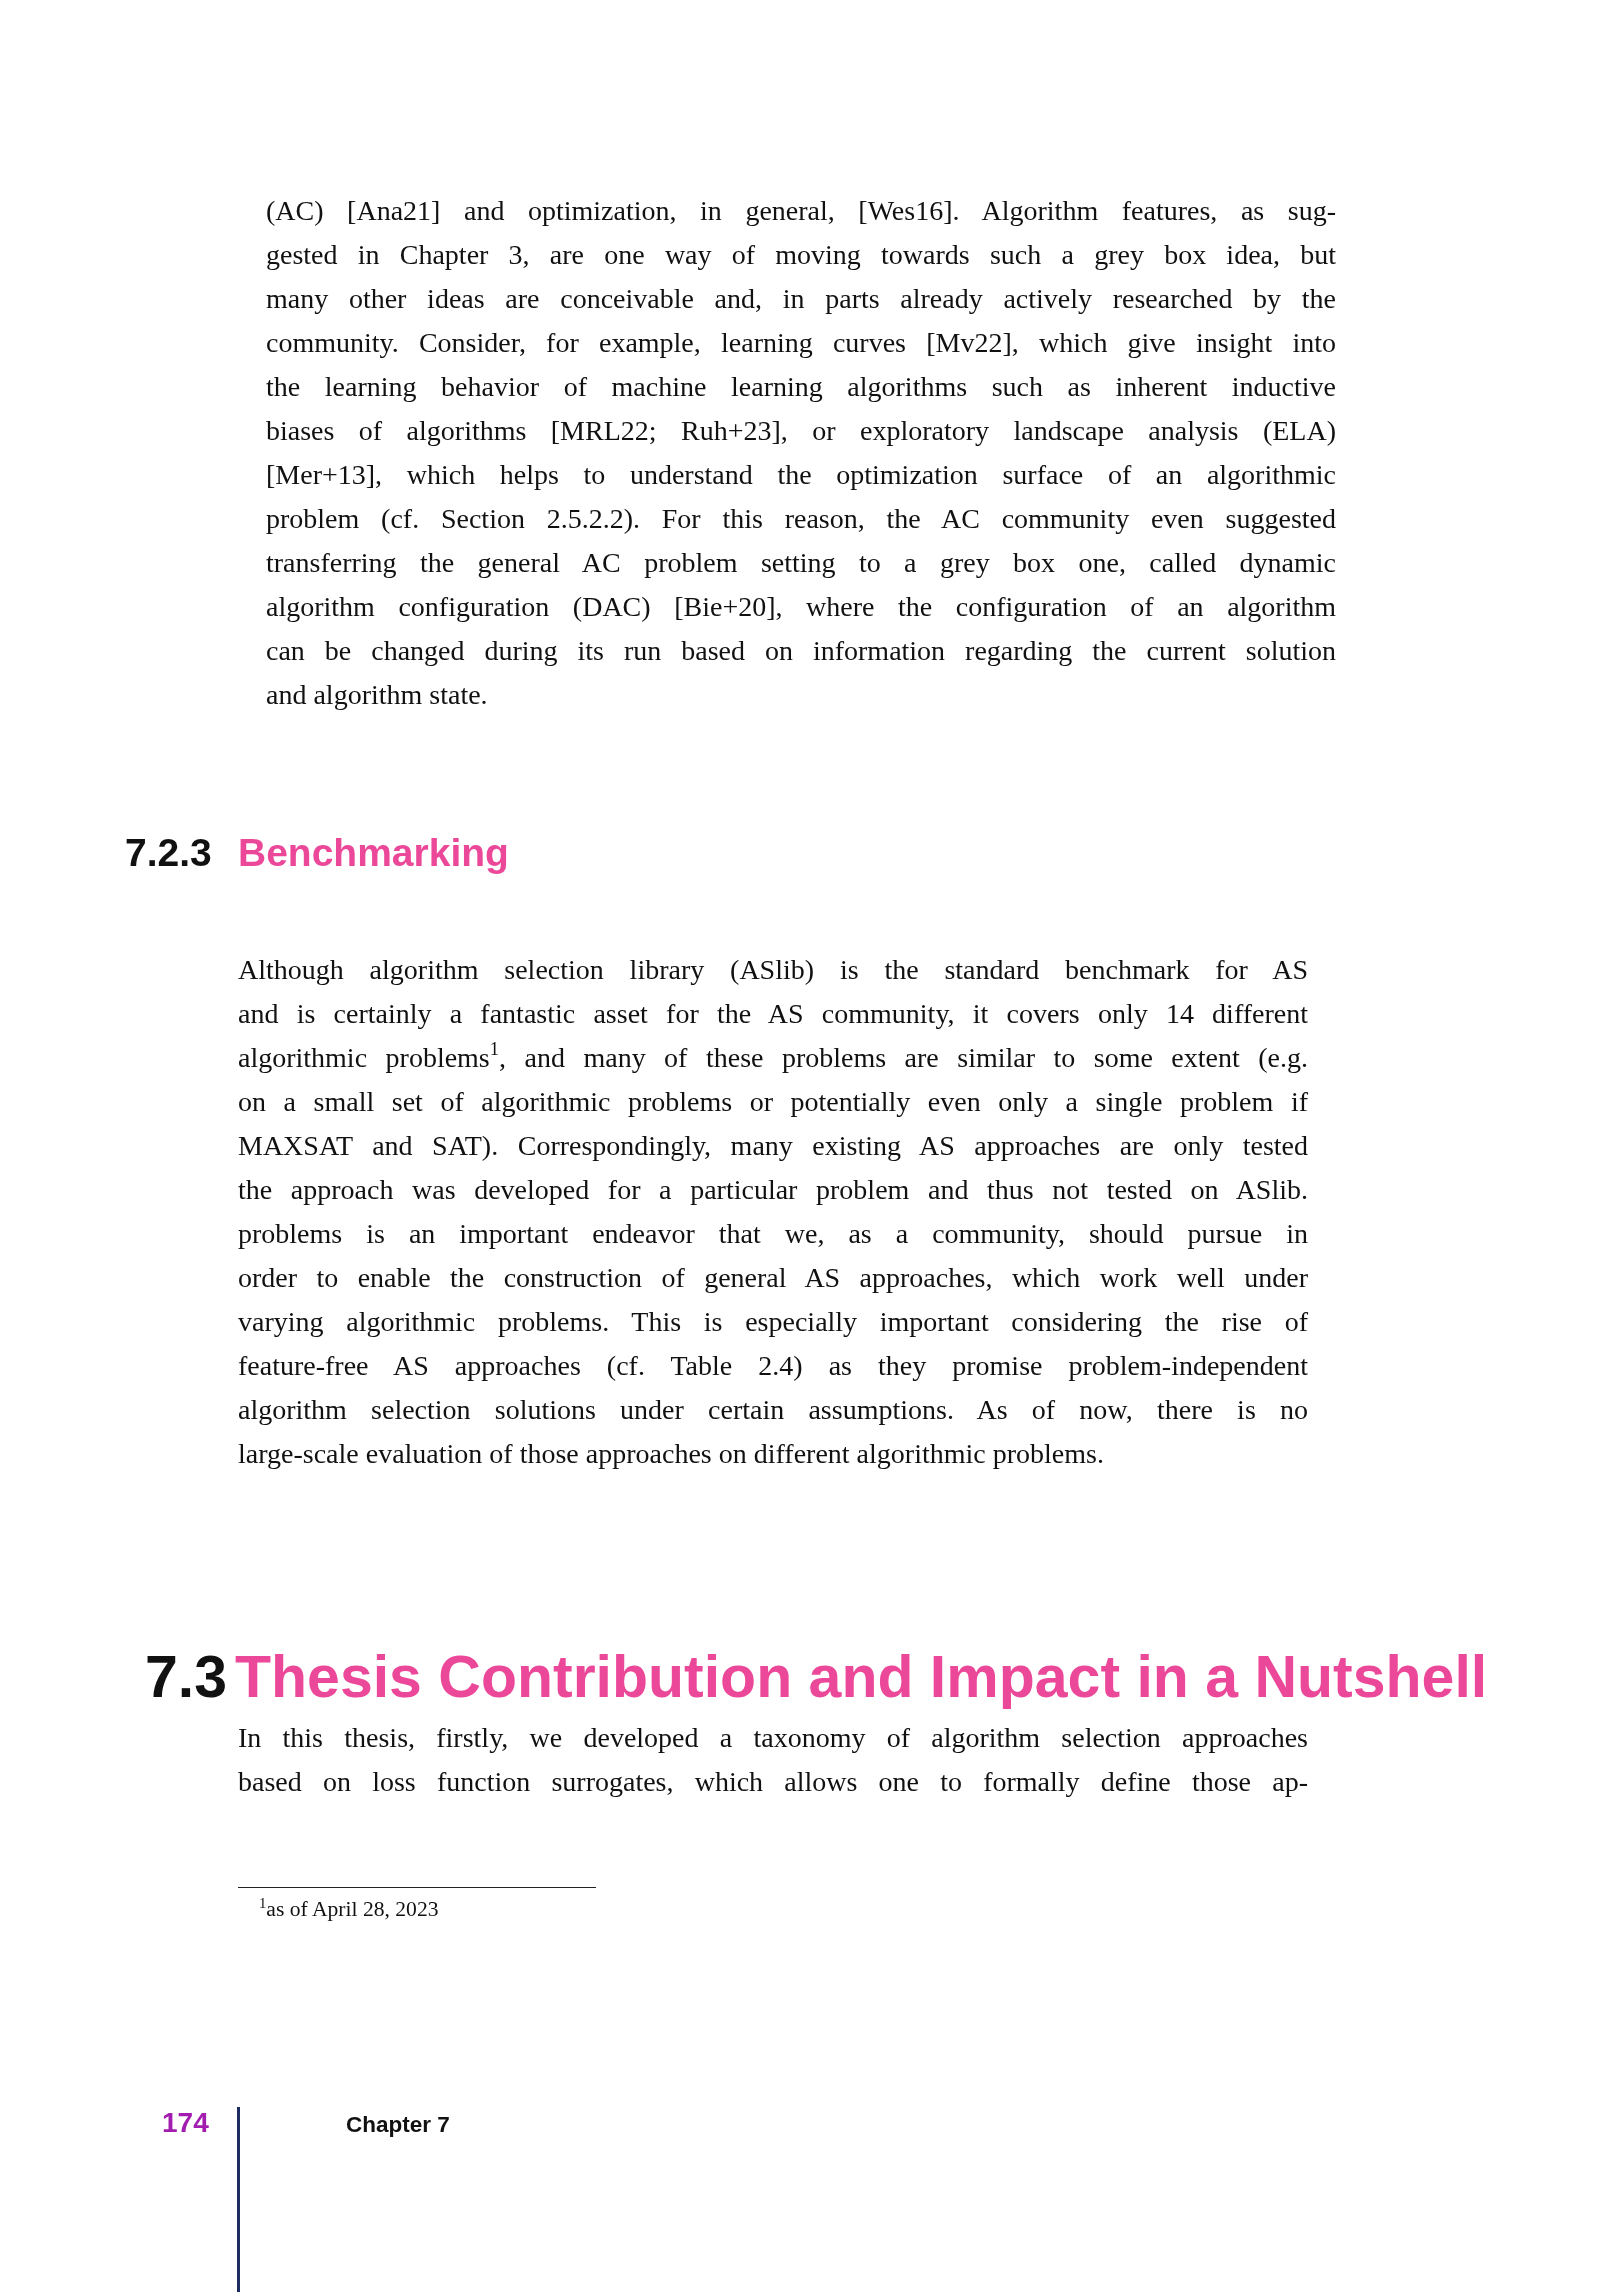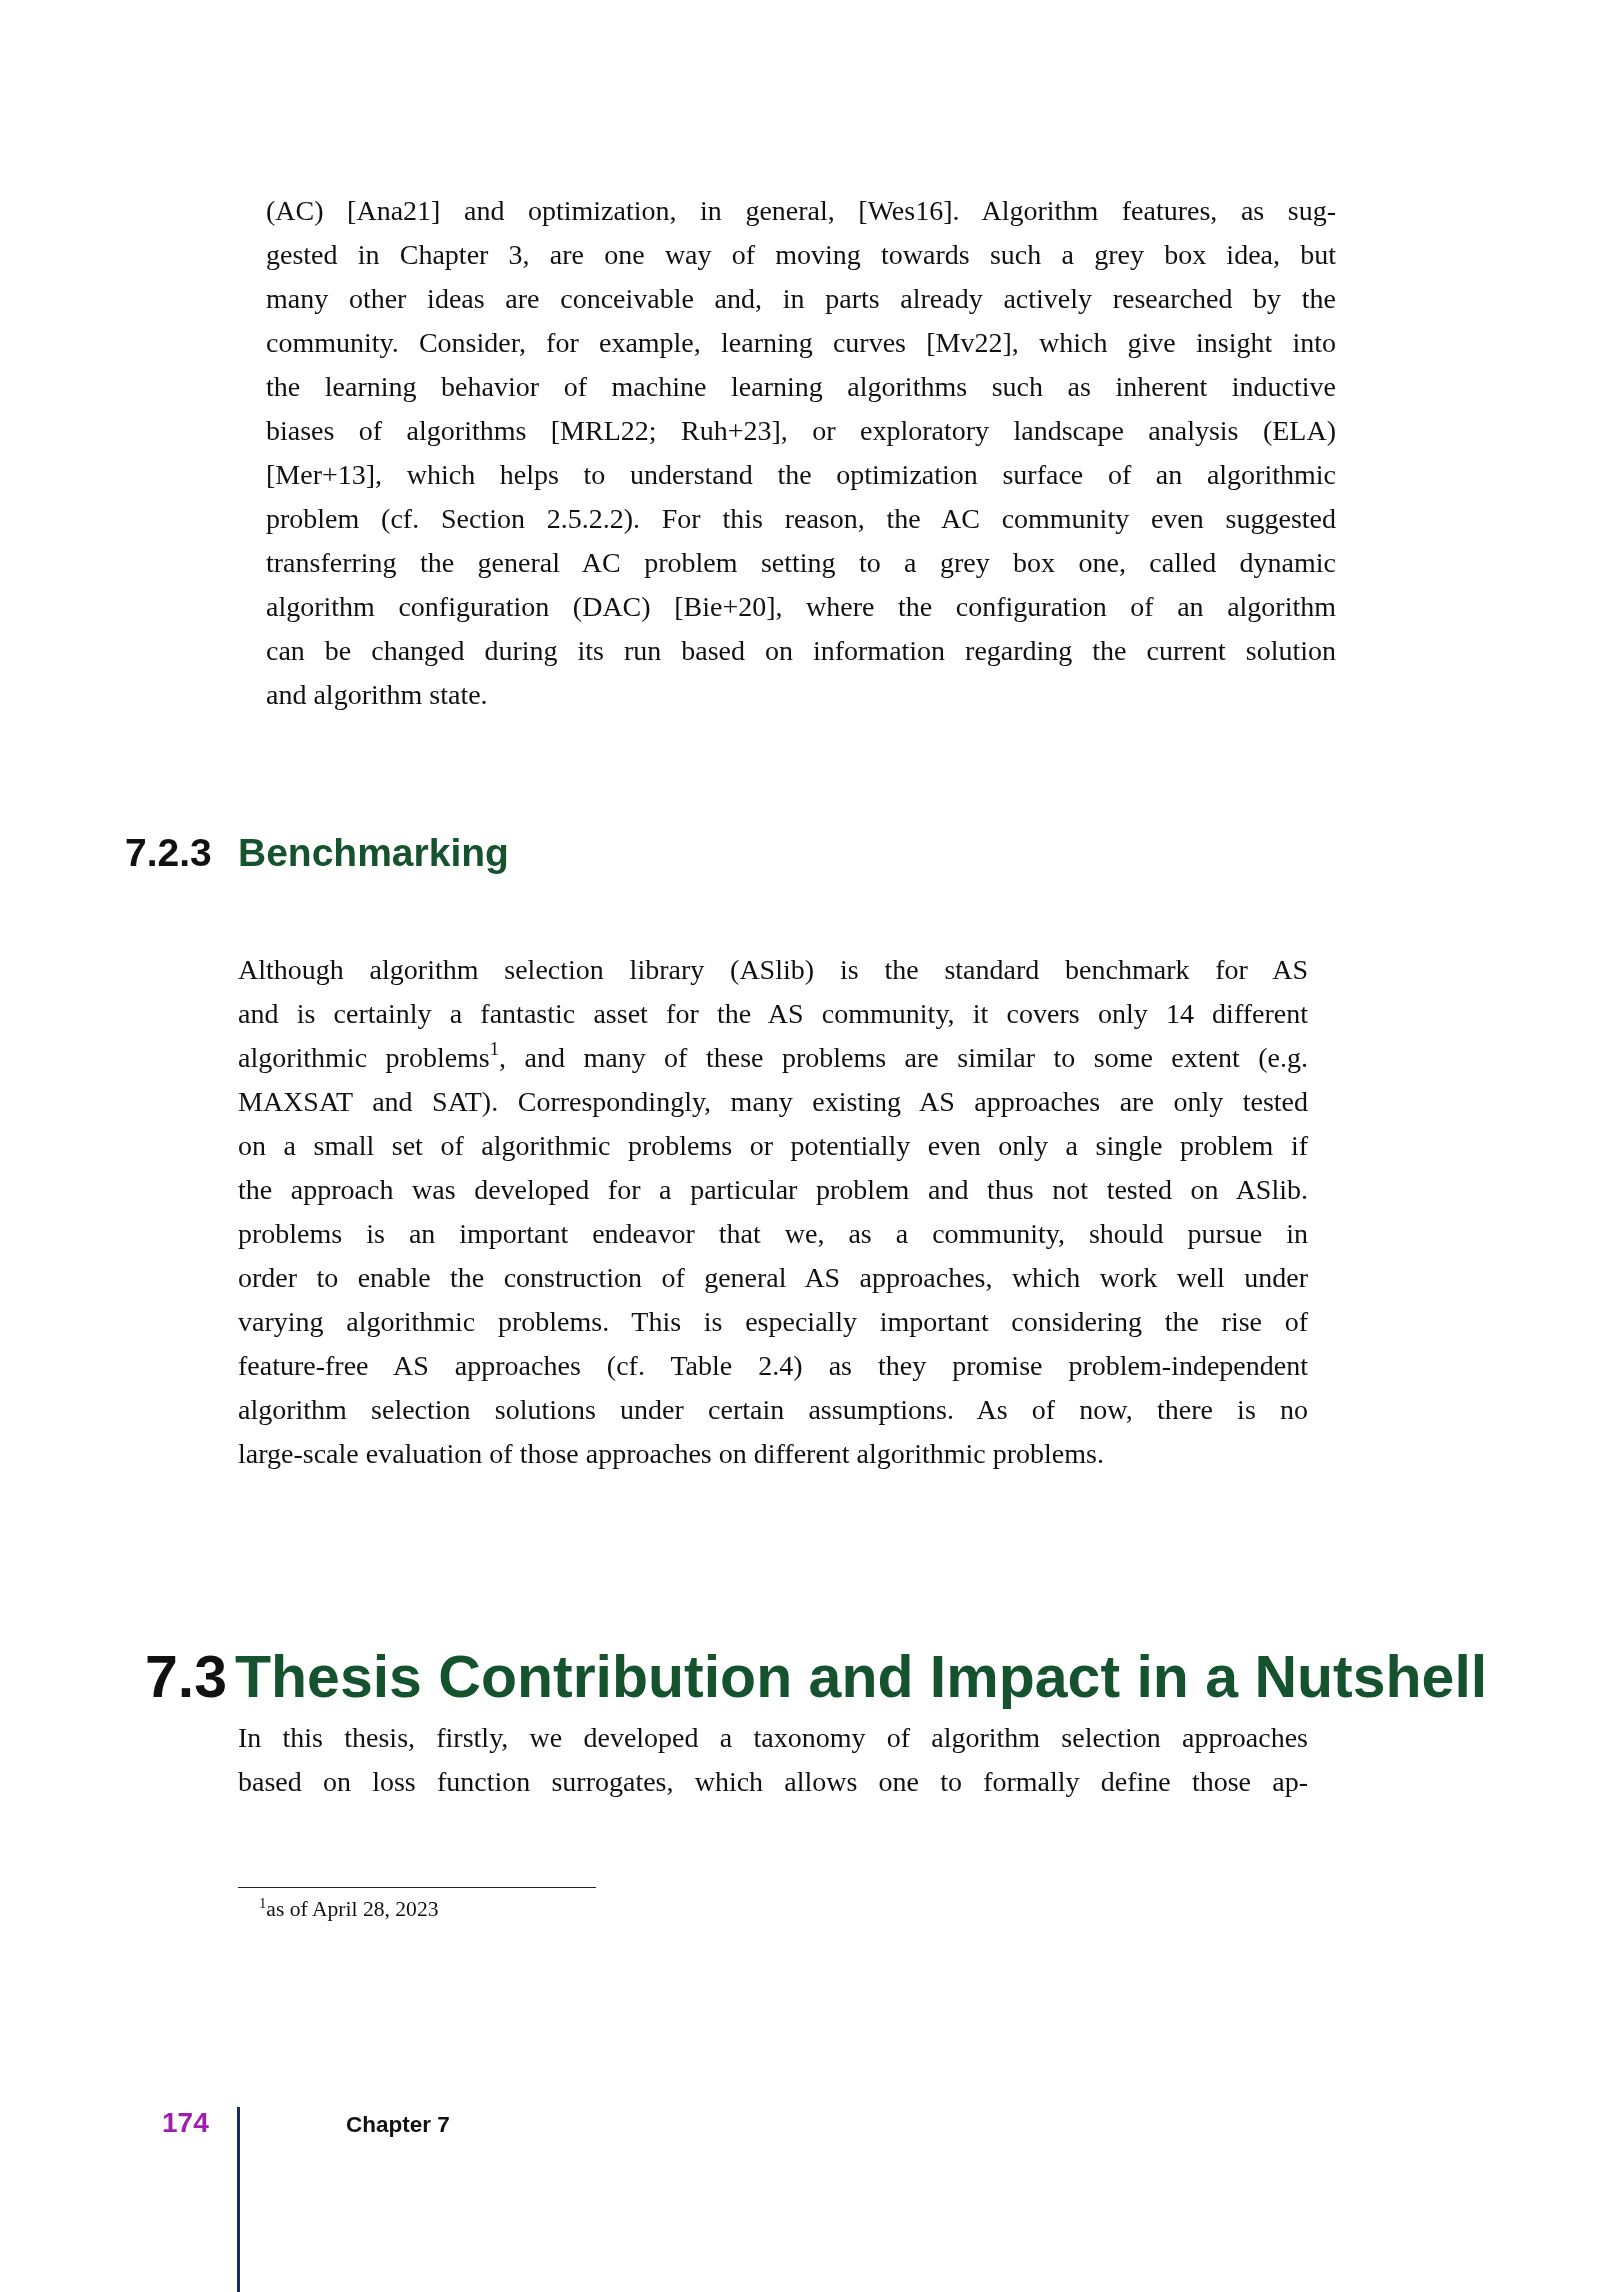--- a/index.html
+++ b/index.html
@@ -12,21 +12,21 @@
   .line { display: block; text-align: justify; text-align-last: justify; white-space: nowrap; height: 44px; }
   .line.last { text-align-last: left; }
   .line-inner { display: inline-block; width: 100%; white-space: normal; text-align: justify; text-align-last: justify; }
   .line.last .line-inner { text-align-last: left; }
   sup.fn { font-size: 18.6px; line-height: 0; vertical-align: 11.8px; }
   .heading {
     position: absolute; font-family: "Liberation Sans", "DejaVu Sans", sans-serif;
     line-height: 1; white-space: nowrap; font-weight: bold; padding-left: 44px;
   }
   .heading .num { position: absolute; color: #111111; }
-  .heading .title { position: absolute; color: #14532d; }
+  .heading .title { position: absolute; color: #ec4899; }
   .h3 { font-size: 39px; top: 833px; left: 0; width: 1621px; height: 47px; }
   .h3 .num { left: 125px; }
   .h3 .title { left: 238px; }
   .h2 { font-size: 59px; top: 1648px; left: 0; width: 1621px; height: 55px; }
   .h2 .num { left: 145px; }
   .h2 .title { left: 235px; }
   .fn-rule { position: absolute; left: 238px; top: 1887px; width: 358px; height: 0; border-top: 1.5px solid #222222; }
   .footnote {
     position: absolute; left: 251px; top: 1899px;
     font-family: "Liberation Serif", "DejaVu Serif", serif; font-size: 21.6px; line-height: 1; color: #111111; white-space: nowrap; margin-left: 8px;
@@ -62,22 +62,22 @@
 
 <div class="heading h3">
   <span class="num">7.2.3</span>
   <span class="title">Benchmarking</span>
 </div>
 
 <div class="para" style="top:948px;">
   <span class="line"><span class="line-inner">Although algorithm selection library (ASlib) is the standard benchmark for AS</span></span>
   <span class="line"><span class="line-inner">and is certainly a fantastic asset for the AS community, it covers only 14 different</span></span>
   <span class="line"><span class="line-inner"><span>algorithmic problems</span><sup class="fn">1</sup><span>, and many of these problems are similar to some extent (e.g.</span></span></span>
+  <span class="line"><span class="line-inner">on a small set of algorithmic problems or potentially even only a single problem if</span></span>
   <span class="line"><span class="line-inner">MAXSAT and SAT). Correspondingly, many existing AS approaches are only tested</span></span>
-  <span class="line"><span class="line-inner">on a small set of algorithmic problems or potentially even only a single problem if</span></span>
   <span class="line"><span class="line-inner">the approach was developed for a particular problem and thus not tested on ASlib.</span></span>
   <span class="line"><span class="line-inner">problems is an important endeavor that we, as a community, should pursue in</span></span>
   <span class="line"><span class="line-inner">order to enable the construction of general AS approaches, which work well under</span></span>
   <span class="line"><span class="line-inner">varying algorithmic problems. This is especially important considering the rise of</span></span>
   <span class="line"><span class="line-inner">feature-free AS approaches (cf. Table 2.4) as they promise problem-independent</span></span>
   <span class="line"><span class="line-inner">algorithm selection solutions under certain assumptions. As of now, there is no</span></span>
   <span class="line last"><span class="line-inner">large-scale evaluation of those approaches on different algorithmic problems.</span></span>
 </div>
 
 <div class="heading h2">

